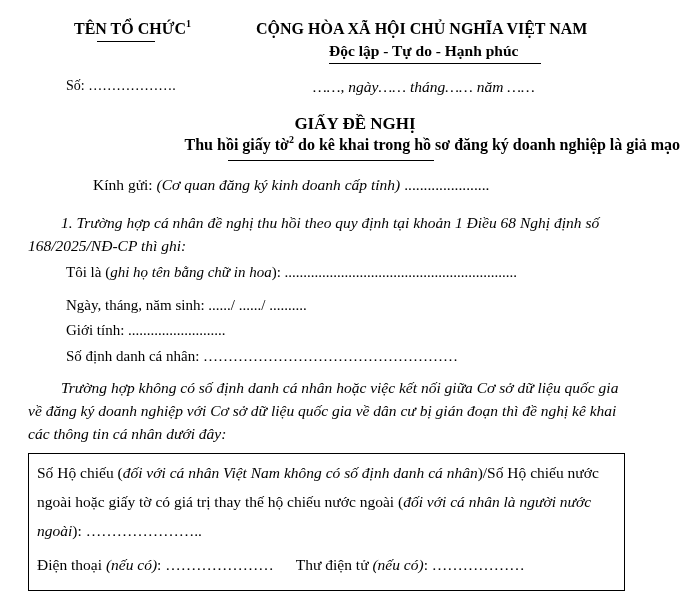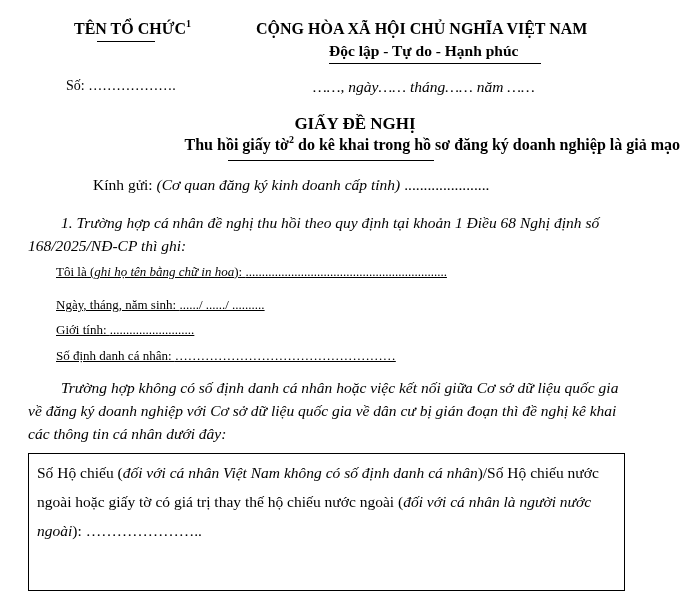--- a/index.html
+++ b/index.html
@@ -33,21 +33,21 @@
     
     #doc-title { left: 0; width: 680px; text-align: center; top: 114px; font-size: 17px; font-weight: bold; padding-left: 15px; }
     #doc-subtitle { left: 0; width: 680px; text-align: right; top: 136px; font-size: 16px; font-weight: bold; }
     #subtitle-underline { left: 228px; top: 160px; width: 206px; height: 1px; background: #000; }
 
     #recipient { left: 93px; top: 176px; font-size: 15.5px; text-align: center; }
 
     
     .para { position: absolute; left: 28px; width: 600px; font-size: 15.5px; line-height: 23px; white-space: normal; }
     #section1 { top: 211px; text-indent: 33px; }
-    .field { left: 56px; font-size: 13px; text-decoration: underline; }
+    .field { left: 66px; font-size: 15px; }
     #f-name { top: 264px; }
     #f-dob { top: 297px; }
     #f-gender { top: 322px; }
     #f-id { top: 348px; }
     #section-alt { top: 376px; text-indent: 33px; }
 
     
     #passport-box {
       position: absolute;
       left: 28px;
@@ -90,13 +90,14 @@
 <div class="abs field" id="f-gender"><span>Giới tính:  </span><span>..........................</span></div>
 
 <div class="abs field" id="f-id"><span>Số định danh cá nhân: </span><span>……………………………………………</span></div>
 
 <div class="para i" id="section-alt">Trường hợp không có số định danh cá nhân hoặc việc kết nối giữa Cơ sở dữ liệu quốc gia về đăng ký doanh nghiệp với Cơ sở dữ liệu quốc gia về dân cư bị gián đoạn thì đề nghị kê khai các thông tin cá nhân dưới đây:</div>
 
 <div id="passport-box">
   <div id="box-passport"><span>Số Hộ chiếu (</span><span class="i">đối với cá nhân Việt Nam không có số định danh cá nhân</span><span>)/Số Hộ chiếu nước ngoài hoặc giấy tờ có giá trị thay thế hộ chiếu nước ngoài (</span><span class="i">đối với cá nhân là người nước ngoài</span><span>): </span><span>…………………..</span></div>
 
 
+  <div id="box-contact"><span>Điện thoại </span><span class="i">(nếu có)</span><span>: </span><span>…………………</span><span class="gap"></span><span>Thư điện tử </span><span class="i">(nếu có)</span><span>: </span><span>………………</span></div>
 </div>
 
 </body></html>

